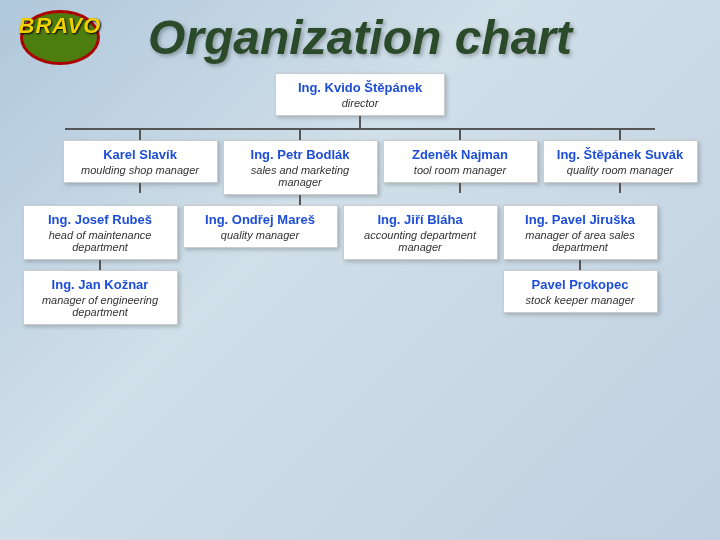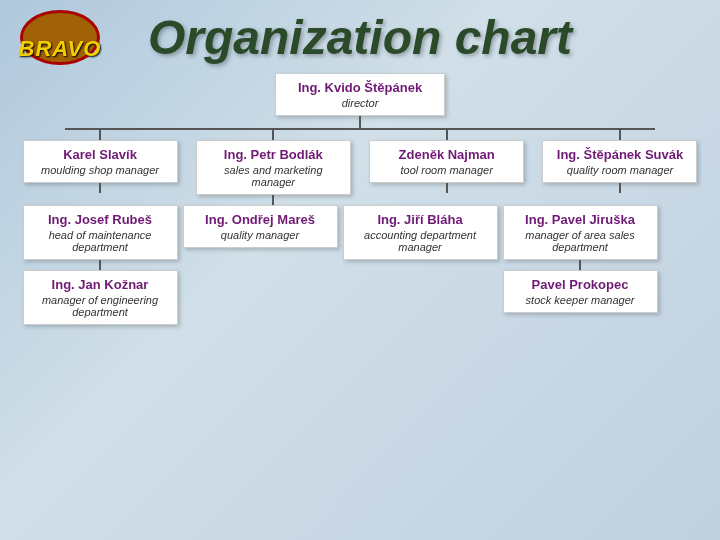--- a/index.html
+++ b/index.html
@@ -27,26 +27,26 @@
     }
 
     
     .header {
       display: flex;
       align-items: center;
       margin-bottom: 8px;
     }
 
     .logo {
-      background: #a16207;
+      background: #4d7c0f;
       border-radius: 50%;
       width: 80px;
       height: 55px;
       display: flex;
-      align-items: flex-end;
+      align-items: flex-start;
       justify-content: center;
       border: 3px solid #aa0000;
       flex-shrink: 0;
     }
 
     .logo-text {
       color: #f0d000;
       font-size: 22px;
       font-weight: 900;
       font-style: italic;
@@ -72,21 +72,21 @@
       padding: 6px 12px;
       text-align: center;
       min-width: 130px;
       max-width: 160px;
       box-shadow: 2px 2px 4px rgba(0,0,0,0.2);
     }
 
     .node .name {
       font-size: 13px;
       font-weight: bold;
-      color: #701a75;
+      color: #1d4ed8;
       white-space: nowrap;
     }
 
     .node .title {
       font-size: 11px;
       font-style: italic;
       color: #333;
       margin-top: 2px;
     }
 
@@ -110,21 +110,21 @@
     .sub-vline {
       width: 2px;
       height: 10px;
       background: #555;
       margin: 0 auto;
     }
 
     
     .level1-row {
       display: flex;
-      justify-content: space-between;
+      justify-content: flex-end;
       width: 680px;
     }
     .level2-row {
       display: flex;
       justify-content: flex-start;
       width: 680px;
     }
     .level3-row {
       display: flex;
       justify-content: flex-start;

